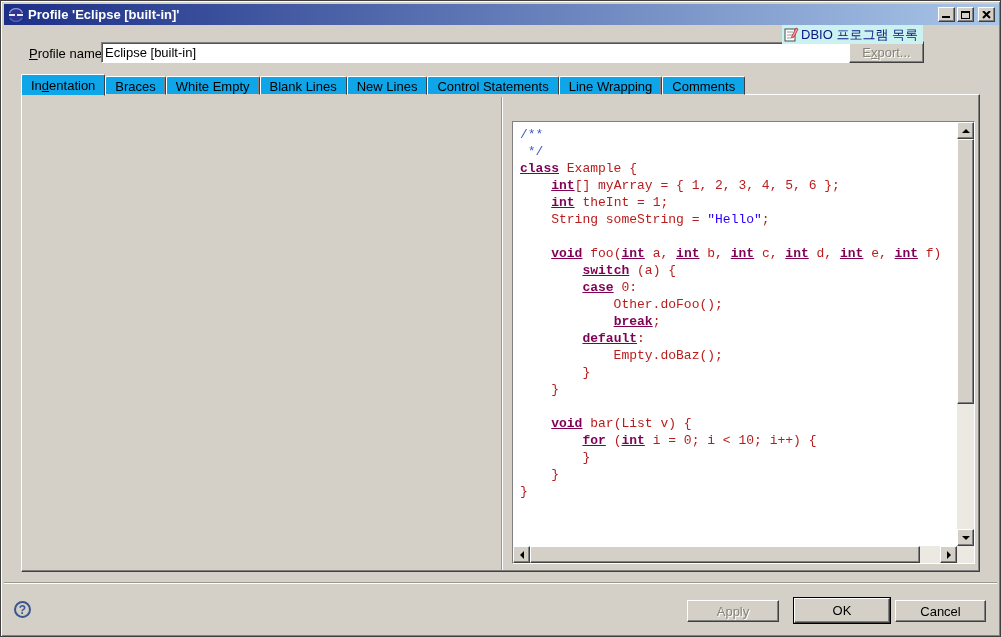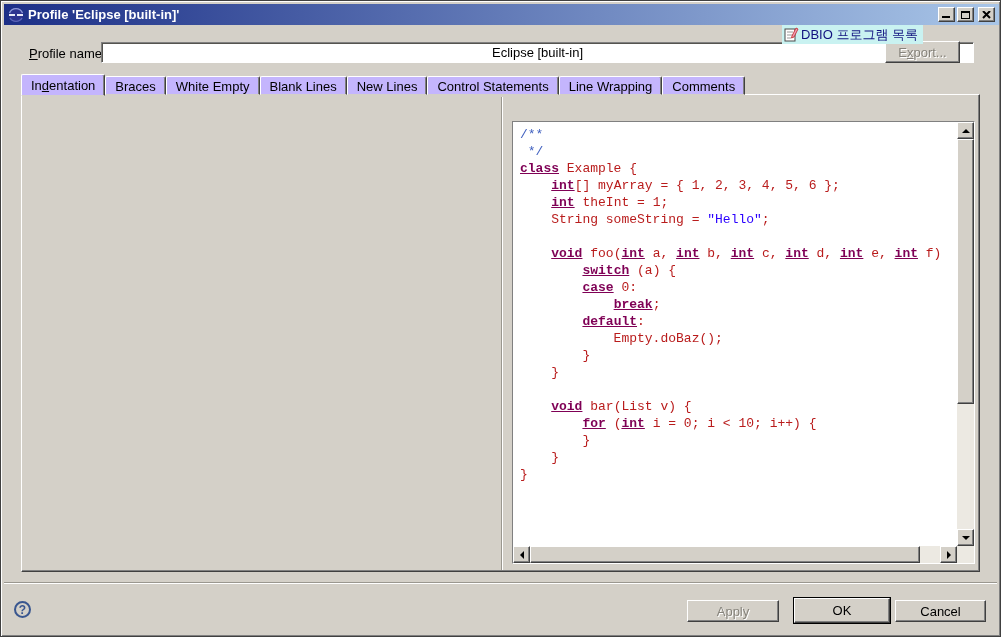--- a/index.html
+++ b/index.html
@@ -65,21 +65,21 @@
   .group{
     position:absolute;border:1px solid #87857d;
     box-shadow:1px 1px 0 #ffffff, inset 1px 1px 0 #ffffff;
   }
   .group .legend{
     position:absolute;top:-8px;left:7px;background:#d4d0c8;padding:0 4px;white-space:nowrap;
   }
   
   .tab-bar{position:absolute;left:20px;top:72px;height:22px;display:flex;align-items:flex-end;z-index:3;}
   .tab{
-    height:19px;padding:2px 9px 0 9px;background:#c4b5fd;white-space:nowrap;
+    height:19px;padding:2px 9px 0 9px;background:#0ea5e9;white-space:nowrap;
     border:1px solid;border-color:#ffffff #404040 #d4d0c8 #ffffff;
     box-shadow:inset -1px 0 0 #808080;
     border-top-left-radius:2px;border-top-right-radius:2px;
   }
   .tab.selected{height:22px;padding-top:3px;position:relative;z-index:4;margin-bottom:-1px;}
   .page{
     position:absolute;left:20px;top:93px;width:959px;height:478px;background:#d4d0c8;
     border:1px solid;border-color:#ffffff #404040 #404040 #ffffff;
     box-shadow:inset -1px -1px 0 #808080;z-index:1;
   }
@@ -168,22 +168,22 @@
       <rect x="1" y="2" width="10" height="12" fill="#ffffff" stroke="#4a4a4a"></rect>
       <line x1="3" y1="5" x2="9" y2="5" stroke="#9a9a9a"></line>
       <line x1="3" y1="8" x2="9" y2="8" stroke="#9a9a9a"></line>
       <line x1="3" y1="11" x2="7" y2="11" stroke="#9a9a9a"></line>
       <path d="M8 9 L12 1 L14 2 L10 10 L7.5 11 Z" fill="#f0a0b8" stroke="#c02020" stroke-width="0.8"></path>
     </svg>
     <span>DBIO 프로그램 목록</span>
   </div>
 
   <span class="label" style="left:28px;top:45px;"><u>P</u>rofile name:</span>
-  <input class="textfield" style="left: 100px; top: 41px; width: 873px; height: 21px; text-align: center;" type="text" value="Eclipse [built-in]">
-  <div class="btn raised disabled" style="left:884px;top:40px;width:75px;height:22px;">
+  <input class="textfield" style="left: 100px; top: 41px; width: 781px; height: 21px;" type="text" value="Eclipse [built-in]">
+  <div class="btn raised disabled" style="left:848px;top:40px;width:75px;height:22px;">
       <span>E<u>x</u>port...</span>
     </div>
 
   <div class="tab-bar">
       <div class="tab selected">In<u>d</u>entation</div>
       <div class="tab">Braces</div>
       <div class="tab">White Empty</div>
       <div class="tab">Blank Lines</div>
       <div class="tab">New Lines</div>
       <div class="tab">Control Statements</div>
@@ -277,20 +277,21 @@
         <div class="code-line"><span class="cm">/**</span></div>
         <div class="code-line"><span class="cm"> */</span></div>
         <div class="code-line"><span class="kw">class</span><span class="pl"> Example {</span></div>
         <div class="code-line"><span class="pl">    </span><span class="kw">int</span><span class="pl">[] myArray = { 1, 2, 3, 4, 5, 6 };</span></div>
         <div class="code-line"><span class="pl">    </span><span class="kw">int</span><span class="pl"> theInt = 1;</span></div>
         <div class="code-line"><span class="pl">    String someString = </span><span class="st">"Hello"</span><span class="pl">;</span></div>
         <div class="code-line">&nbsp;</div>
         <div class="code-line"><span class="pl">    </span><span class="kw">void</span><span class="pl"> foo(</span><span class="kw">int</span><span class="pl"> a, </span><span class="kw">int</span><span class="pl"> b, </span><span class="kw">int</span><span class="pl"> c, </span><span class="kw">int</span><span class="pl"> d, </span><span class="kw">int</span><span class="pl"> e, </span><span class="kw">int</span><span class="pl"> f)</span></div>
         <div class="code-line"><span class="pl">        </span><span class="kw">switch</span><span class="pl"> (a) {</span></div>
         <div class="code-line"><span class="pl">        </span><span class="kw">case</span><span class="pl"> 0:</span></div>
+        <div class="code-line"><span class="pl">            Other.doFoo();</span></div>
         <div class="code-line"><span class="pl">            </span><span class="kw">break</span><span class="pl">;</span></div>
         <div class="code-line"><span class="pl">        </span><span class="kw">default</span><span class="pl">:</span></div>
         <div class="code-line"><span class="pl">            Empty.doBaz();</span></div>
         <div class="code-line"><span class="pl">        }</span></div>
         <div class="code-line"><span class="pl">    }</span></div>
         <div class="code-line">&nbsp;</div>
         <div class="code-line"><span class="pl">    </span><span class="kw">void</span><span class="pl"> bar(List v) {</span></div>
         <div class="code-line"><span class="pl">        </span><span class="kw">for</span><span class="pl"> (</span><span class="kw">int</span><span class="pl"> i = 0; i &lt; 10; i++) {</span></div>
         <div class="code-line"><span class="pl">        }</span></div>
         <div class="code-line"><span class="pl">    }</span></div>

